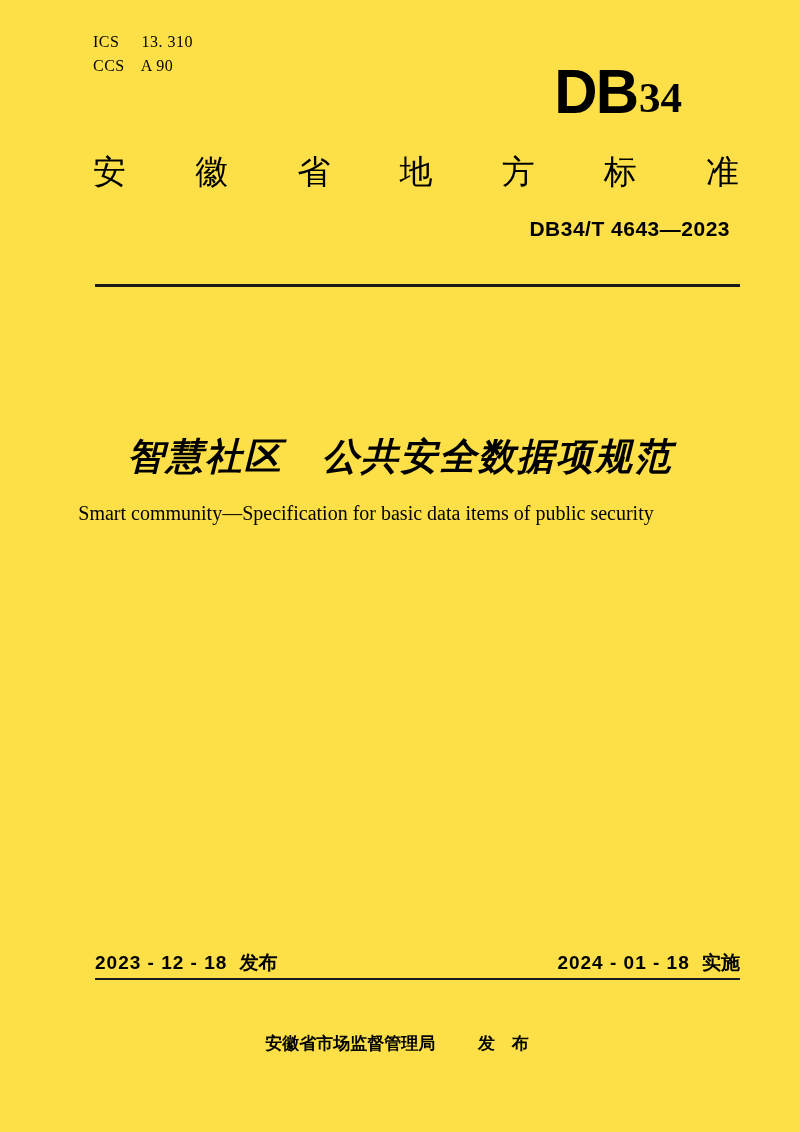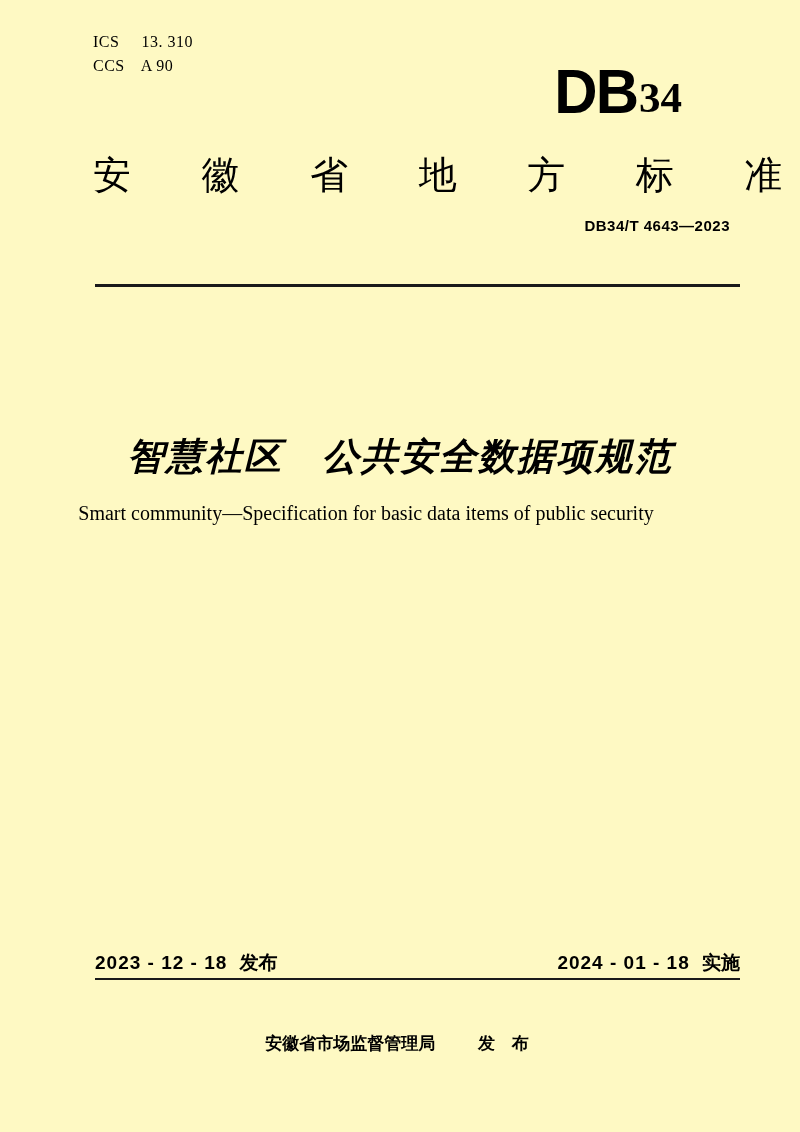--- a/index.html
+++ b/index.html
@@ -1,21 +1,21 @@
 <!DOCTYPE html>
 <html><head>
 <meta charset="utf-8">
 <style>
   html, body { margin: 0; padding: 0; background: #e8e8e8; }
   .page {
     position: relative;
     width: 800px;
     height: 1132px;
     margin: 0 auto;
-    background: #fef9c3;
+    background: #fde047;
     color: #000000;
     font-family: "Liberation Sans", sans-serif;
     overflow: hidden;
   }
 
   
   .ics-block {
     position: absolute;
     left: 93px;
     top: 30px;
@@ -49,32 +49,32 @@
     display: inline-block;
     margin-left: 2px;
   }
 
   
   .standard-name {
     position: absolute;
     left: 93px;
     top: 150px;
     width: 647px;
-    font-size: 38px;
+    font-size: 33px;
     font-weight: 400;
     white-space: nowrap;
     word-spacing: 60px;
   }
 
   
   .standard-code {
     position: absolute;
     top: 217px;
     right: 70px;
-    font-size: 15px;
+    font-size: 21px;
     font-weight: 600;
     letter-spacing: 0.5px;
     white-space: nowrap;
   }
 
   .top-rule {
     position: absolute;
     left: 95px;
     top: 284px;
     width: 645px;

